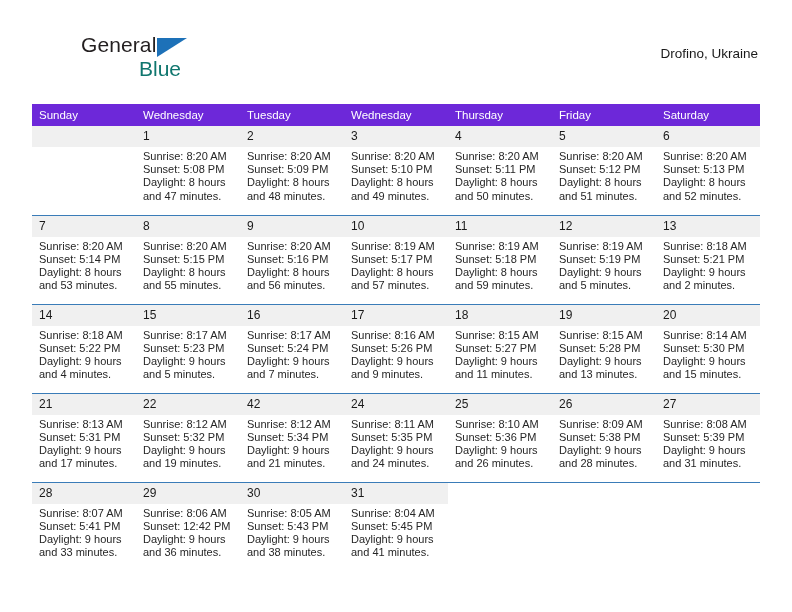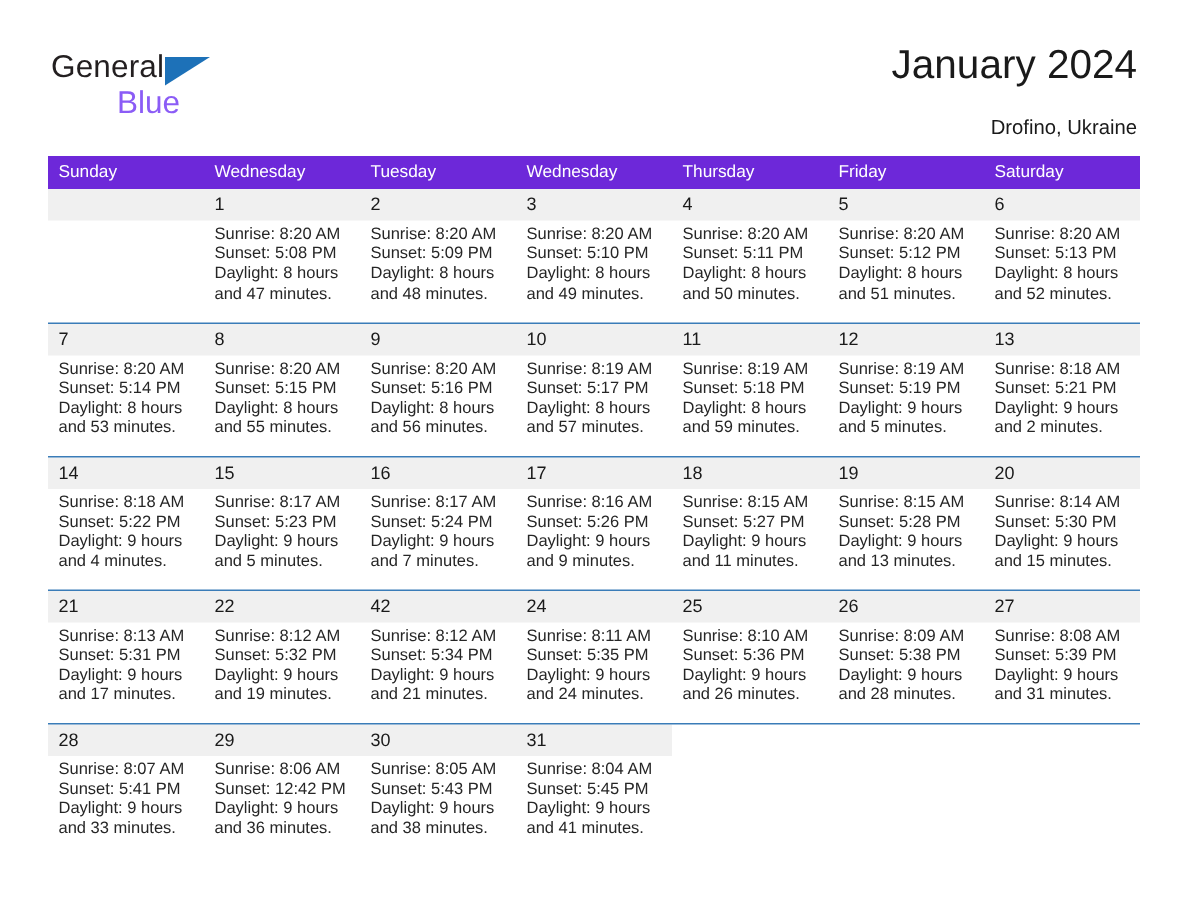--- a/index.html
+++ b/index.html
@@ -14,20 +14,21 @@
     font-family: "Liberation Sans", sans-serif;
     color: #000000;
     overflow: hidden;
   }
 
   .page {
     position: relative;
     width: 792px;
     height: 576px;
     box-sizing: border-box;
+    padding-left: 47px;
   }
 
   
   .header {
     position: relative;
     height: 74px;
     padding: 0 34px;
     box-sizing: border-box;
   }
 
@@ -52,23 +53,23 @@
     left: 76px;
     top: 4px;
     width: 0;
     height: 0;
     border-left: 30px solid #1d71b8;
     border-bottom: 19px solid transparent;
   }
   .logo-row2 {
     position: relative;
     margin-top: 1px;
-    margin-left: 44px;
+    margin-left: 58px;
     font-size: 21px;
-    color: #8b5cf6;
+    color: #0f766e;
     height: 23px;
     white-space: nowrap;
   }
 
   .title-block {
     position: absolute;
     right: 34px;
     top: 28px;
     text-align: right;
   }
@@ -151,21 +152,20 @@
 
     <div class="logo">
       <div class="logo-row1">
         <span>General</span>
         <span class="logo-tri"></span>
       </div>
       <div class="logo-row2">Blue</div>
     </div>
 
     <div class="title-block">
-      <div class="cal-title">January 2024</div>
       <div class="cal-subtitle">Drofino, Ukraine</div>
     </div>
 
   </div>
 
   <div class="cal-wrap">
     <table class="calendar">
       <thead>
         <tr id="hdr-row">
             <th>Sunday</th>

